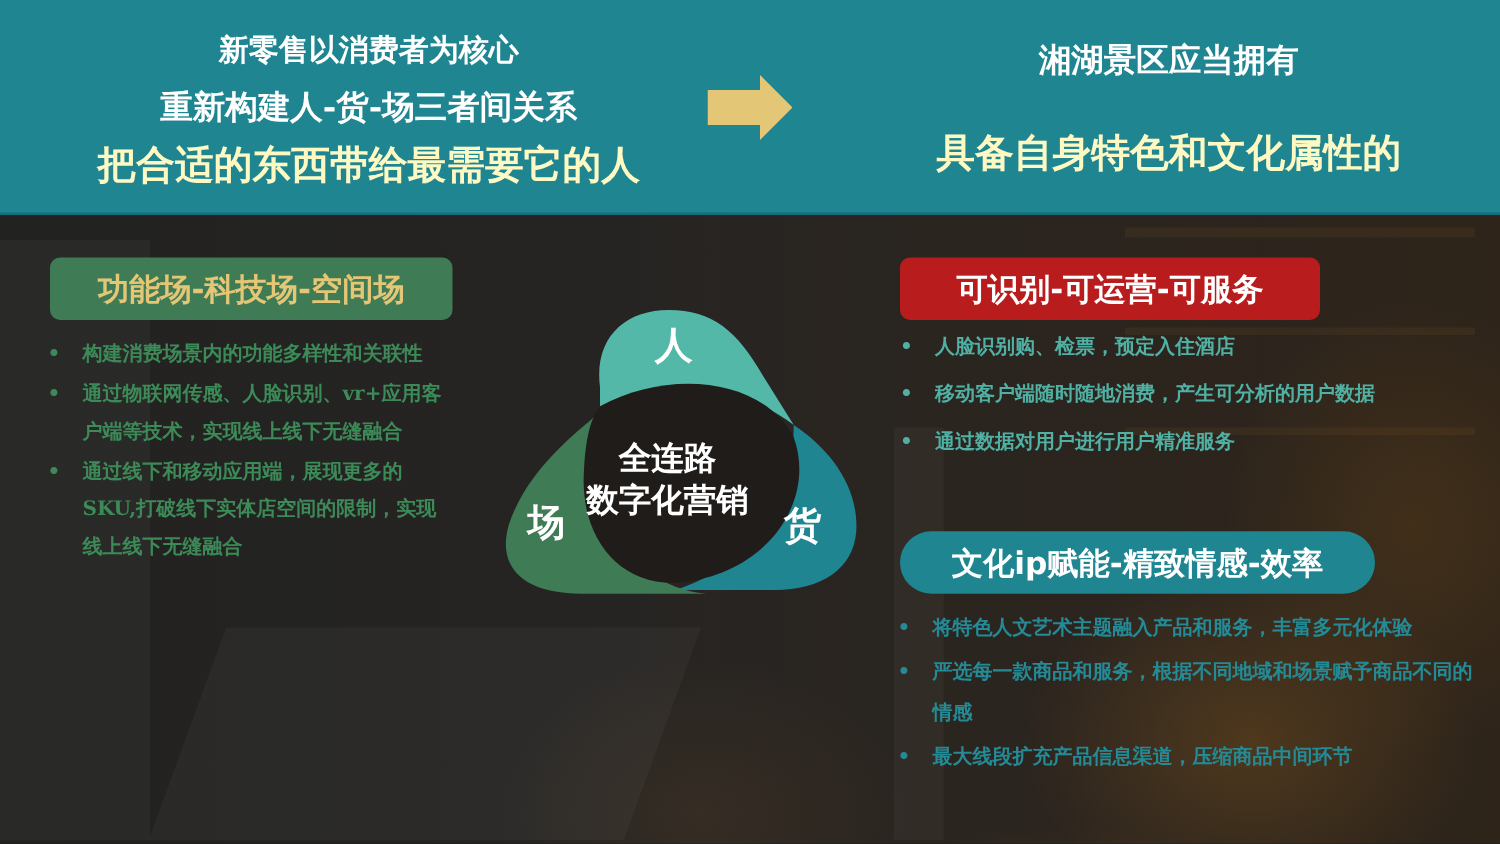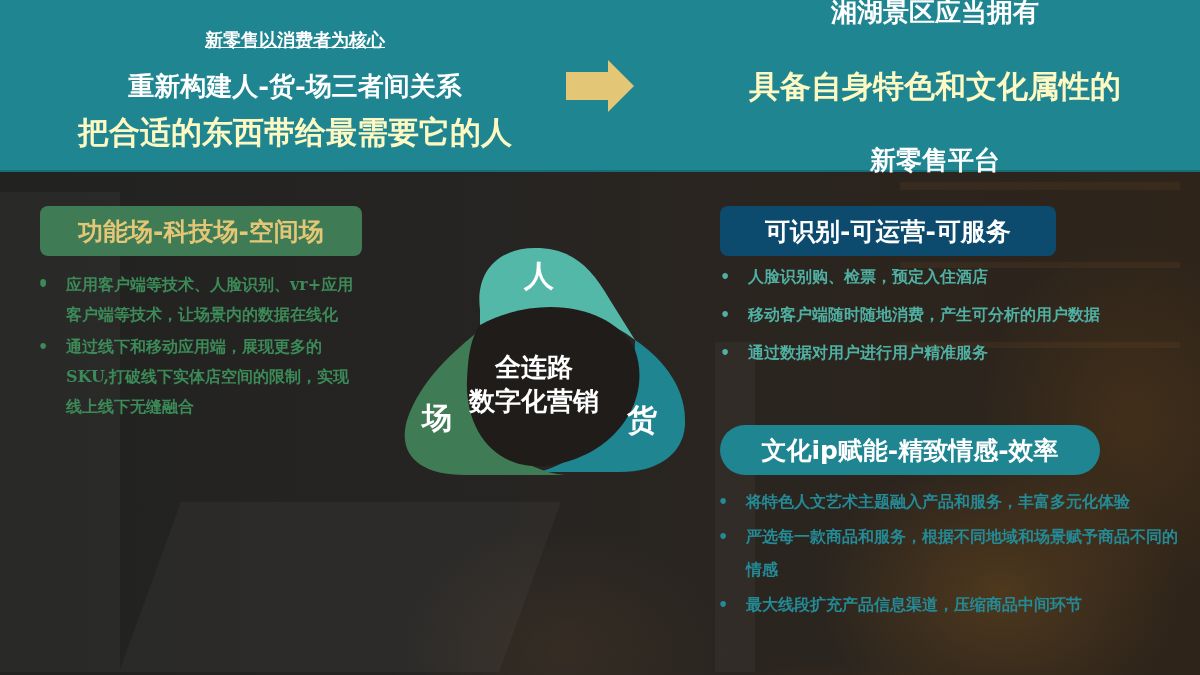--- a/index.html
+++ b/index.html
@@ -34,37 +34,37 @@
   }
   .hl, .hr {
     position: absolute; top: 0; height: 172px;
     display: flex; flex-direction: column; align-items: center; justify-content: center;
     font-weight: bold;
   }
   .hl { left: 30px; width: 530px; }
   .hr { left: 690px; width: 490px; gap: 28px; }
   .h-white { color: #ffffff; }
   .h-gold { color: #fef9c3; }
-  .hl .l1 { font-size: 18px; line-height: 46px; text-decoration: underline; }
+  .hl .l1 { font-size: 24px; line-height: 46px; }
   .hl .l2 { font-size: 26px; line-height: 46px; }
   .hl .l3 { font-size: 31px; line-height: 46px; }
   .hr .l1 { font-size: 26px; line-height: 46px; }
   .hr .l2 { font-size: 31px; line-height: 46px; }
   .hr .l3 { font-size: 26px; line-height: 46px; }
 
   .arrow { position: absolute; left: 566px; top: 60px; width: 68px; height: 52px; }
 
   
   .badge {
     position: absolute; border-radius: 8px;
     font-weight: bold; display: flex; align-items: center; justify-content: center;
     font-family: "DejaVu Sans", "Liberation Sans", sans-serif;
   }
   .badge-left { left: 40px; top: 206px; width: 322px; height: 50px; background: #3f7b55; color: #e3c676; font-size: 25px; }
-  .badge-rt { left: 720px; top: 206px; width: 336px; height: 50px; background: #0c4a6e; color: #ffffff; font-size: 25px; }
+  .badge-rt { left: 720px; top: 206px; width: 336px; height: 50px; background: #b91c1c; color: #ffffff; font-size: 25px; }
   .badge-rb { left: 720px; top: 425px; width: 380px; height: 50px; background: #1e8591; color: #ffffff; font-size: 25px; border-radius: 25px; }
 
   
   .list { position: absolute; list-style: none; }
   .list li { position: relative; padding-left: 28px; font-weight: bold; }
   .list li .dot { position: absolute; left: 0; top: 0; }
   .list-left { left: 38px; top: 268px; width: 320px; color: #3c8a57; font-size: 16px; line-height: 30px; }
   .list-left li { margin-bottom: 2px; }
   .list-rt { left: 720px; top: 260px; width: 400px; color: #4fb0a3; font-size: 16px; line-height: 33px; }
   .list-rt li { margin-bottom: 5px; }
@@ -105,30 +105,29 @@
     <div class="l3 h-gold">把合适的东西带给最需要它的人</div>
   </div>
 
   <svg class="arrow" viewBox="0 0 68 52">
     <polygon points="0,12 42,12 42,0 68,26 42,52 42,40 0,40" fill="#e3c676"></polygon>
   </svg>
 
   <div class="hr">
     <div class="l1 h-white">湘湖景区应当拥有</div>
     <div class="l2 h-gold">具备自身特色和文化属性的</div>
-    <div class="l3 h-white">新零售平台</div>
   </div>
 </div>
 
 <div class="badge badge-left">
   <span>功能场-科技场-空间场</span>
 </div>
 <ul class="list list-left">
-  <li><span class="dot">•</span></li>
-  <li><span class="dot">•</span><span>应用客户端等技术、人脸识别、vr+应用客户端等技术，让场景内的数据在线化</span></li>
+  <li><span class="dot">•</span><span>构建消费场景内的功能多样性和关联性</span></li>
+  <li><span class="dot">•</span><span>通过物联网传感、人脸识别、vr+应用客户端等技术，实现线上线下无缝融合</span></li>
   <li><span class="dot">•</span><span>通过线下和移动应用端，展现更多的SKU,打破线下实体店空间的限制，实现线上线下无缝融合</span></li>
 </ul>
 
 <div class="diagram">
   <svg viewBox="0 0 300 240">
 
     <path d="M85,70 C80,30 105,8 140,8 C175,8 195,25 215,60 L240,100 C200,70 150,62 85,92 Z" fill="#54b8a8"></path>
 
     <path d="M240,100 C270,120 292,150 290,185 C288,215 262,232 225,232 L145,232 C200,215 240,170 240,100 Z" fill="#1e8591"></path>
 

